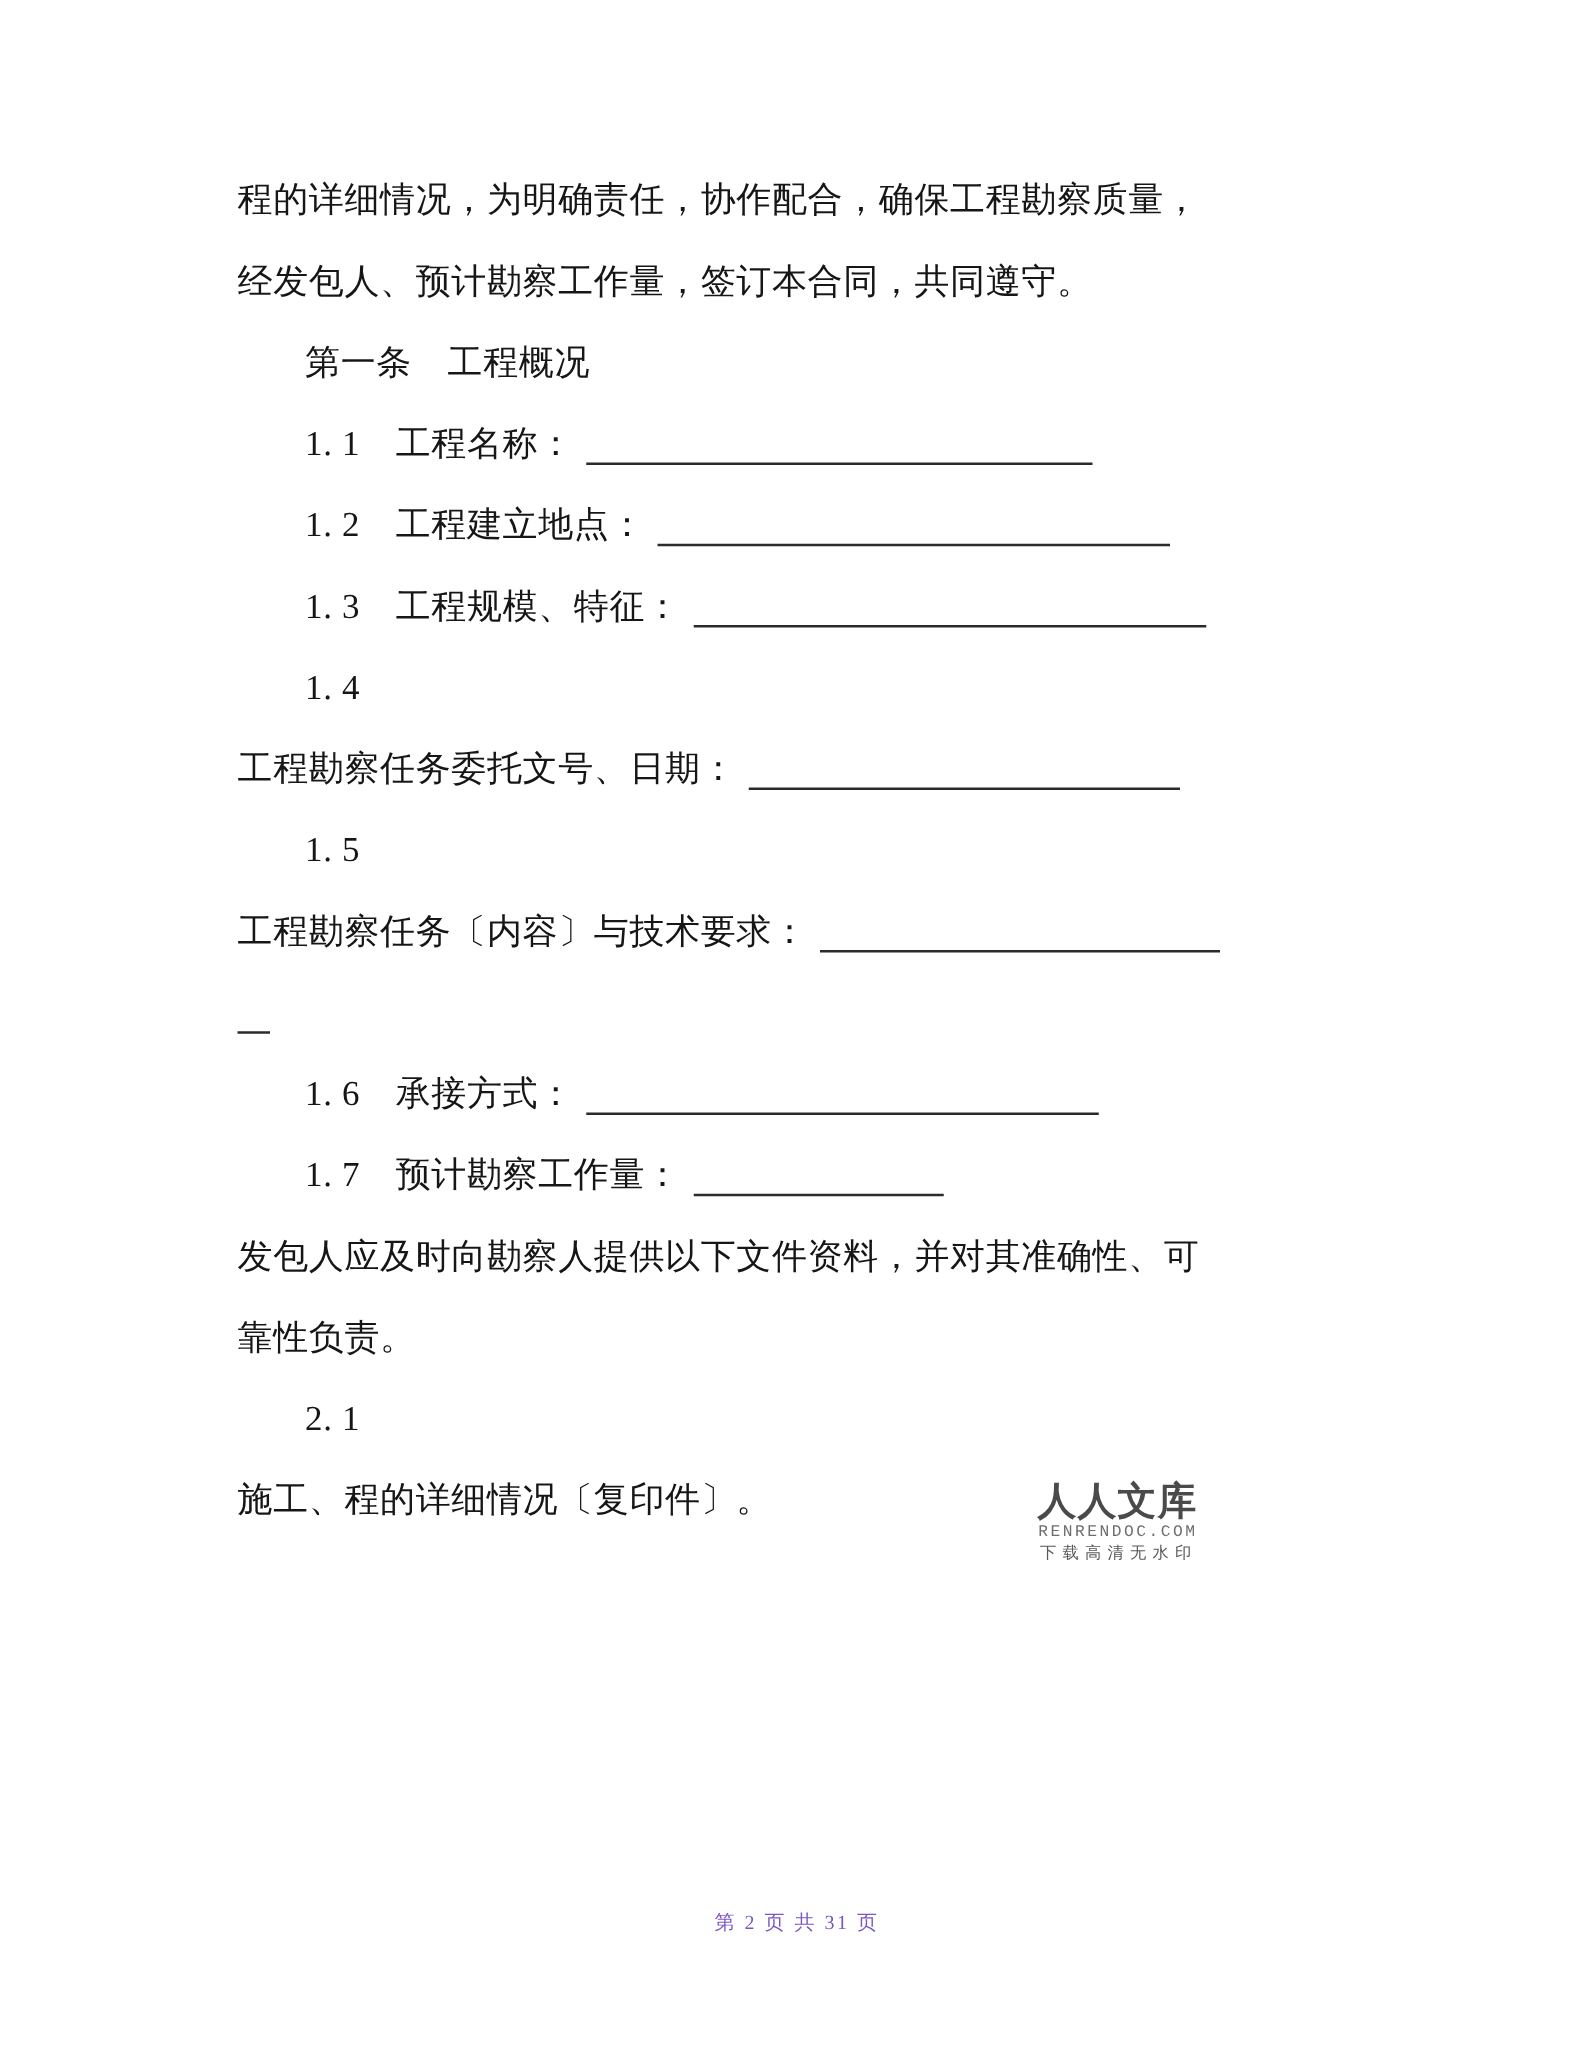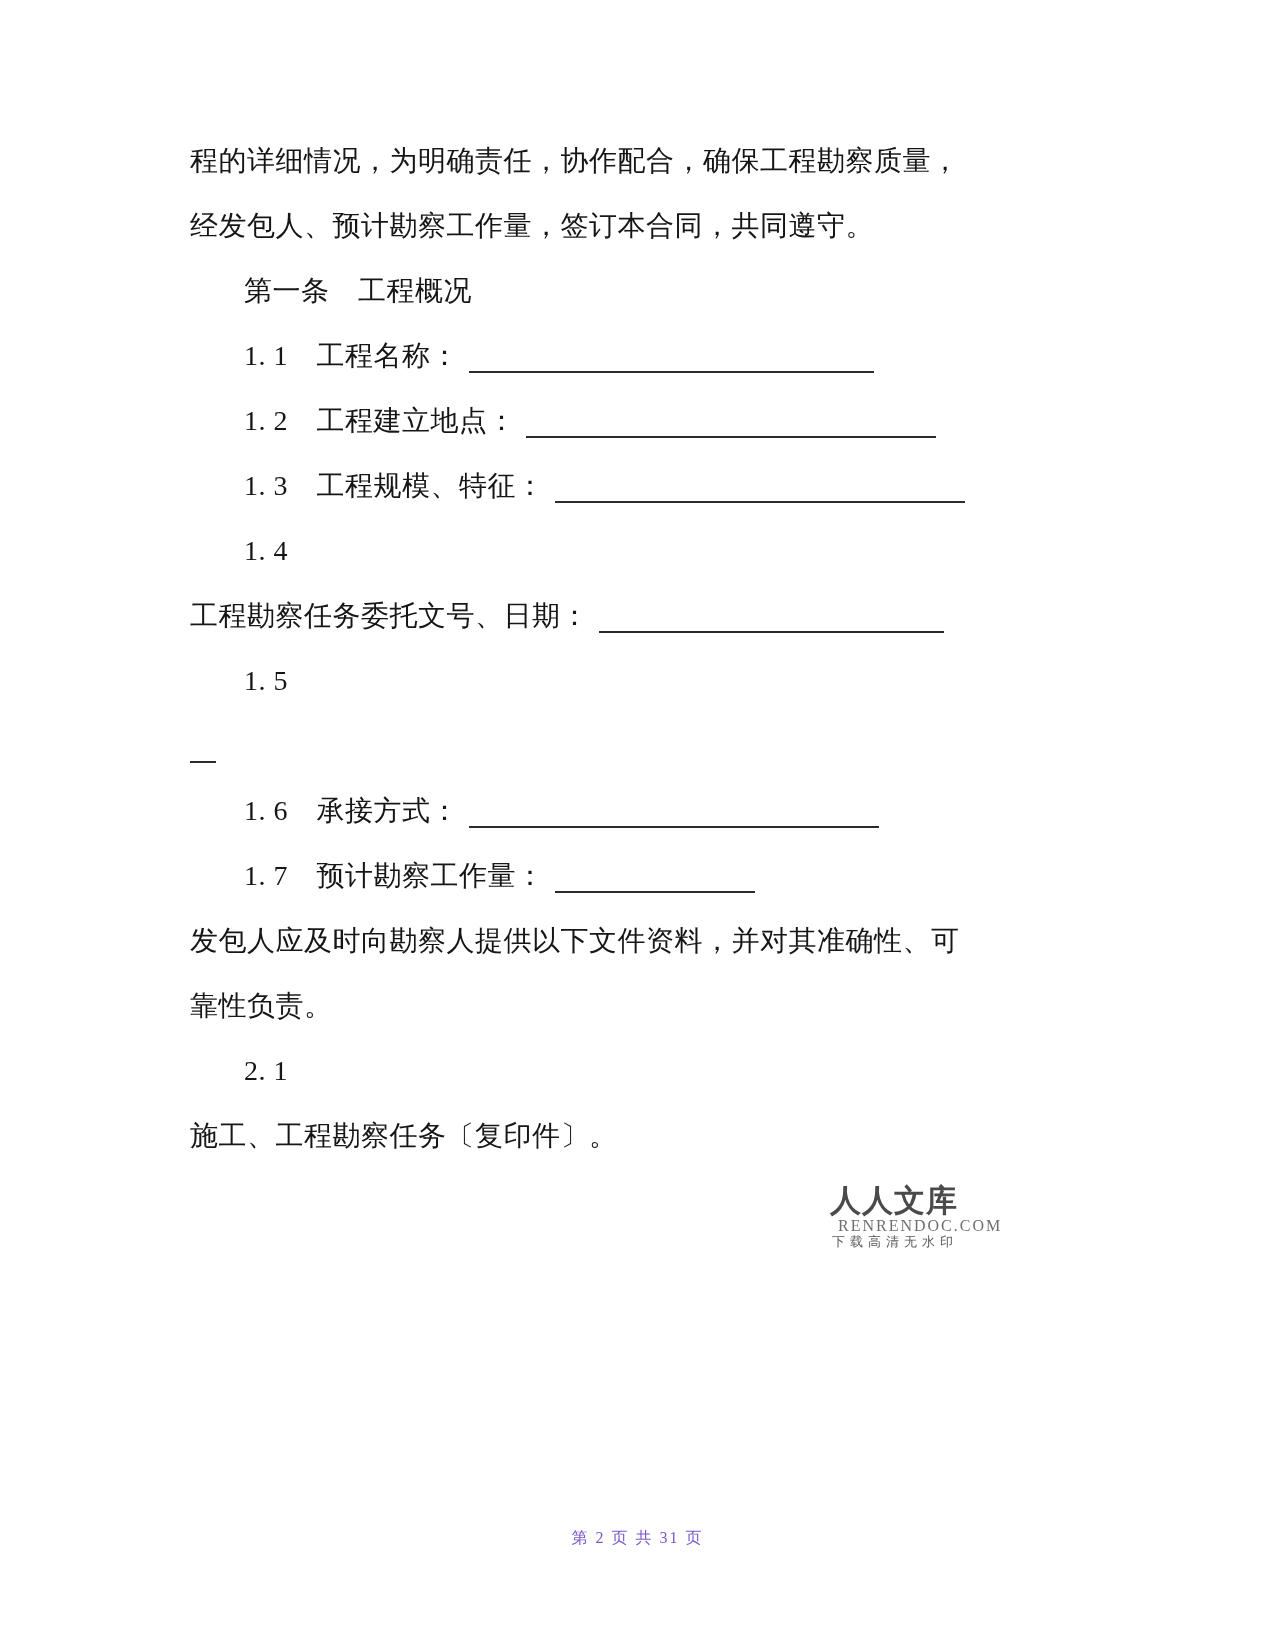--- a/index.html
+++ b/index.html
@@ -52,27 +52,26 @@
   }
   .wm-brand {
     font-size: 31px;
     line-height: 34px;
     font-weight: 700;
     color: #4a4a4a;
     letter-spacing: 1px;
     white-space: nowrap;
   }
   .wm-domain {
-    font-size: 16px;
+    font-size: 13px;
     line-height: 15px;
     color: #6e6e6e;
     letter-spacing: 2px;
     white-space: nowrap;
-    font-family: Liberation Serif, serif;
-    margin-left: 12px;
+    font-family: Liberation Mono, monospace;
   }
   .wm-tagline {
     font-size: 13px;
     line-height: 16px;
     color: #585858;
     letter-spacing: 5px;
     white-space: nowrap;
     margin-top: 1px;
   }
   .footer {
@@ -95,27 +94,28 @@
 
   <p class="line"><span class="line-text">程的详细情况，为明确责任，协作配合，确保工程勘察质量，</span></p>
       <p class="line"><span class="line-text">经发包人、预计勘察工作量，签订本合同，共同遵守。</span></p>
       <p class="line indent"><span class="line-text">第一条　工程概况</span></p>
       <p class="line indent"><span class="line-text">1. 1　工程名称：</span><span class="blank" style="width: 405px;"></span></p>
       <p class="line indent"><span class="line-text">1. 2　工程建立地点：</span><span class="blank" style="width: 410px;"></span></p>
       <p class="line indent"><span class="line-text">1. 3　工程规模、特征：</span><span class="blank" style="width: 410px;"></span></p>
       <p class="line indent"><span class="line-text">1. 4</span></p>
       <p class="line"><span class="line-text">工程勘察任务委托文号、日期：</span><span class="blank" style="width: 345px;"></span></p>
       <p class="line indent"><span class="line-text">1. 5</span></p>
+      <p class="line"><span class="line-text">工程勘察任务〔内容〕与技术要求：</span><span class="blank" style="width: 320px;"></span></p>
       <p class="line"><span class="blank" style="width: 26px; margin-left: 0px;"></span></p>
       <p class="line indent"><span class="line-text">1. 6　承接方式：</span><span class="blank" style="width: 410px;"></span></p>
       <p class="line indent"><span class="line-text">1. 7　预计勘察工作量：</span><span class="blank" style="width: 200px;"></span></p>
       <p class="line"><span class="line-text">发包人应及时向勘察人提供以下文件资料，并对其准确性、可</span></p>
       <p class="line"><span class="line-text">靠性负责。</span></p>
       <p class="line indent"><span class="line-text">2. 1</span></p>
-      <p class="line"><span class="line-text">施工、工程勘察任务〔复印件〕。</span></p>
+      <p class="line"><span class="line-text">施工、程的详细情况〔复印件〕。</span></p>
     </div>
 
   <div class="watermark">
     <div class="wm-brand">人人文库</div>
     <div class="wm-domain">RENRENDOC.COM</div>
     <div class="wm-tagline">下载高清无水印</div>
   </div>
 
   <div class="footer">第 2 页 共 31 页</div>
 

